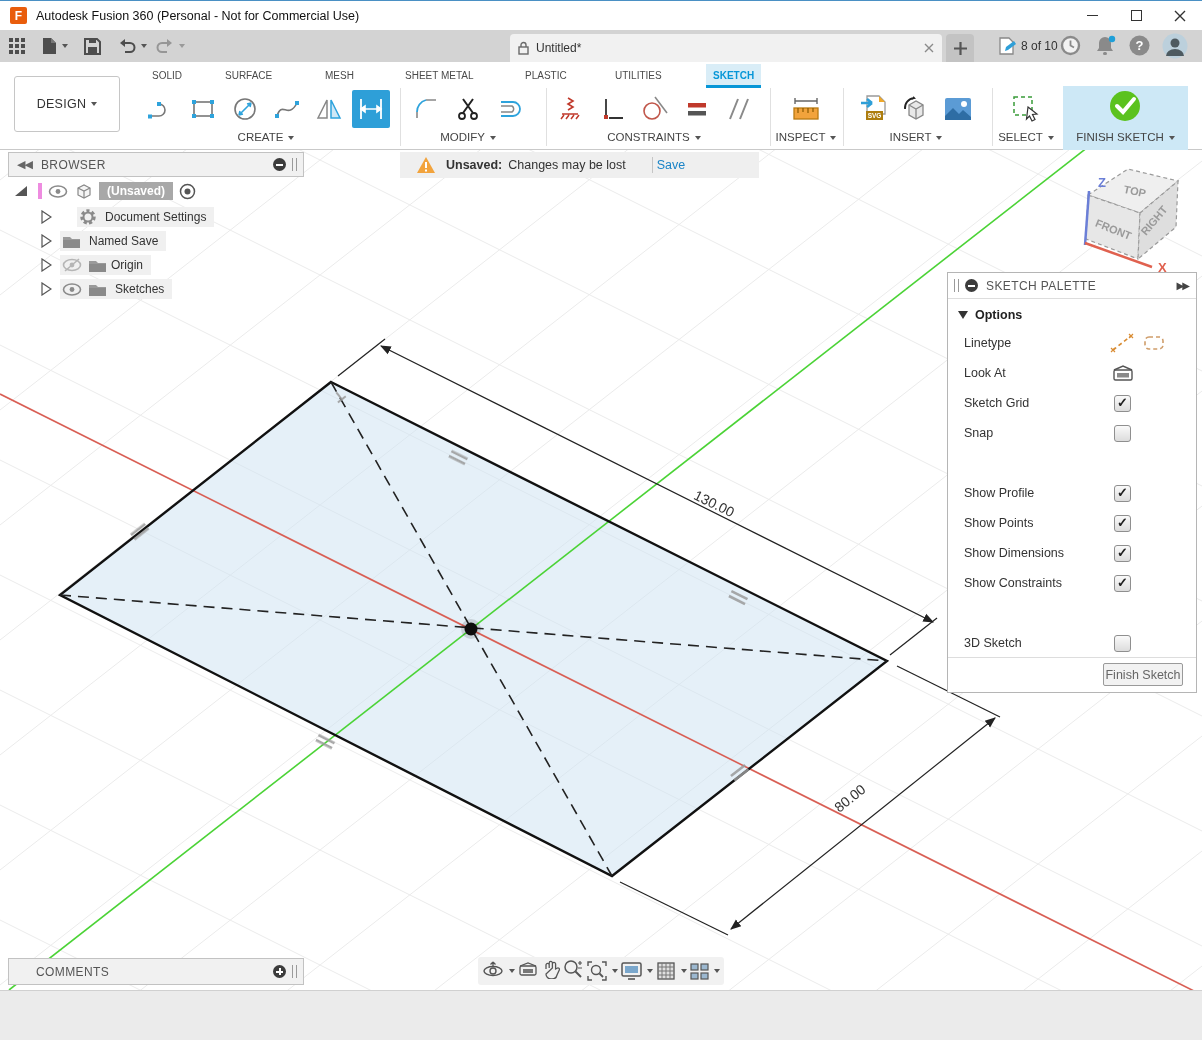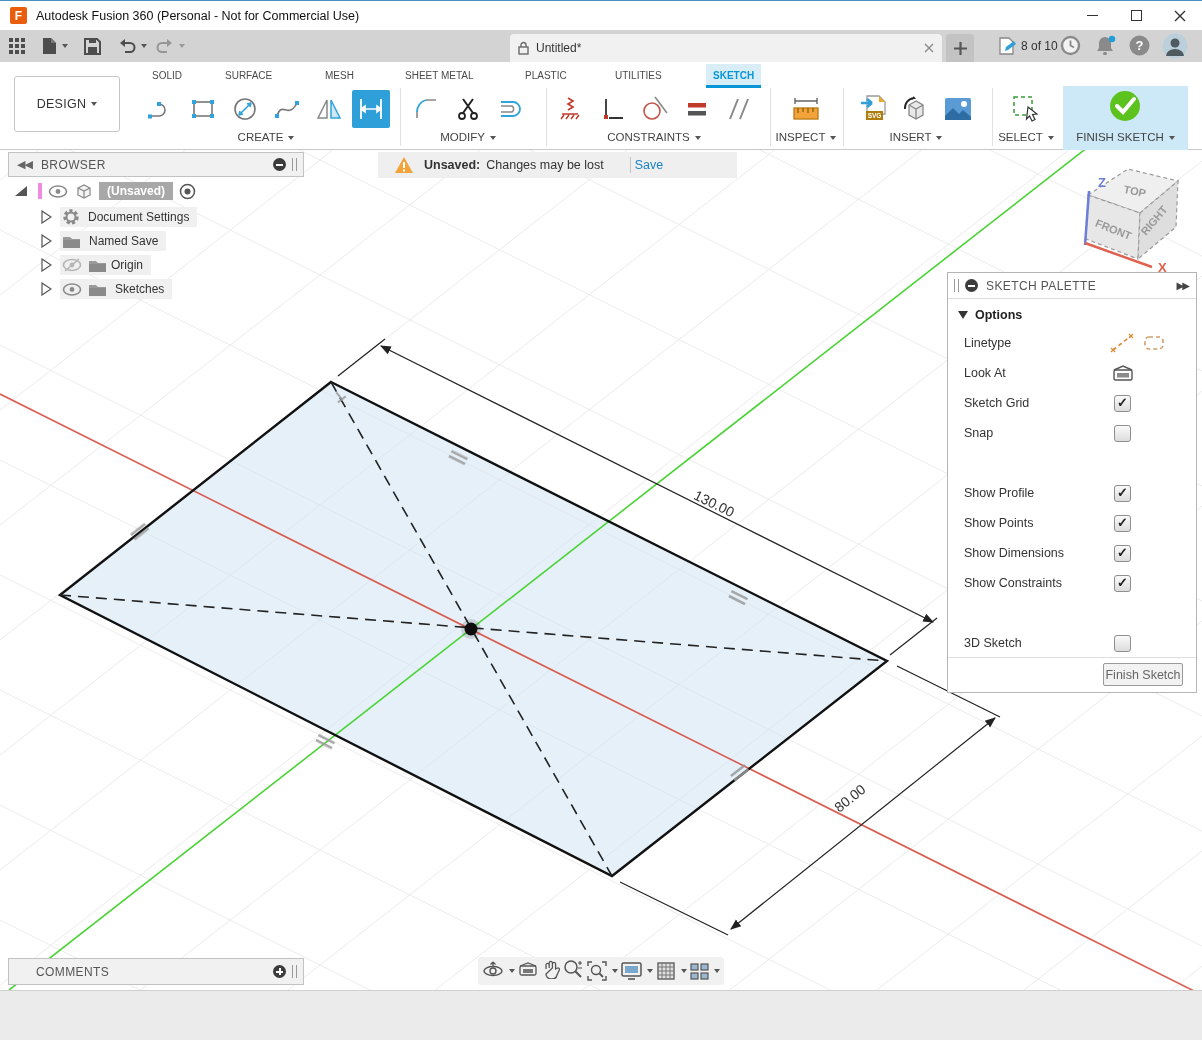--- a/index.html
+++ b/index.html
@@ -44,21 +44,21 @@
   .panel-header{background:#f1f1f1;border:1px solid #c2c2c2;display:flex;align-items:center;
     font-size:12px;color:#555;letter-spacing:.4px}
   .grip{width:5px;height:13px;border-left:1px solid #9a9a9a;border-right:1px solid #9a9a9a;margin:0 6px}
   .circle-btn{width:13px;height:13px;border-radius:50%;background:#3c3c3c;position:relative}
   .circle-btn::after{content:"";position:absolute;left:3px;top:5.5px;width:7px;height:2px;background:#fff}
   .circle-btn.plus::before{content:"";position:absolute;left:5.5px;top:3px;width:2px;height:7px;background:#fff}
   #browser-hd{left:8px;top:152px;width:296px;height:25px}
   #comments-hd{left:8px;top:958px;width:296px;height:27px}
   .tree-row{position:absolute;display:flex;align-items:center;font-size:12px;color:#333}
   .tree-pill{background:#f0f0f0;display:flex;align-items:center;height:20px;padding:0 8px 0 2px}
-  #warning-bar{left:378px;top:152px;width:359px;height:26px;background:#efefef;display:flex;
+  #warning-bar{left:400px;top:152px;width:359px;height:26px;background:#efefef;display:flex;
     align-items:center;font-size:12.5px;color:#333}
   
   #palette{left:947px;top:272px;width:250px;height:421px;background:#fff;border:1px solid #b5b5b5}
   #palette-hd{height:26px;border-bottom:1px solid #ddd;display:flex;align-items:center;
     font-size:12px;color:#555;letter-spacing:.4px}
   #palette-opts{position:absolute;left:0;top:30px;width:100%;height:24px;display:flex;align-items:center;
     font-size:12.5px;font-weight:bold;color:#222;padding-left:10px}
   .sp-row{position:absolute;left:0;width:100%;height:30px;display:flex;align-items:center;
     font-size:12.5px;color:#333}
   .sp-label{padding-left:16px;flex:0 0 148px}
@@ -494,21 +494,21 @@
   <svg width="17" height="17" style="margin-left:6px">
       <circle cx="8.5" cy="8.5" r="7" fill="#fff" stroke="#555" stroke-width="1.5"></circle>
       <circle cx="8.5" cy="8.5" r="3" fill="#555"></circle>
     </svg>
 </div>
 
 <div class="tree-row" style="left:40px;top:207px">
   <svg width="12" height="14">
       <path d="M2 1 L11 7 L2 13 Z" fill="#fff" stroke="#555" stroke-width="1.2"></path>
     </svg>
-  <div class="tree-pill" style="margin-left:8px">
+  <div class="tree-pill" style="margin-left:25px">
     <svg width="18" height="18">
         <circle cx="9" cy="9" r="6" fill="none" stroke="#8a8a8a" stroke-width="3.4" stroke-dasharray="3 2.2"></circle>
         <circle cx="9" cy="9" r="4.5" fill="none" stroke="#8a8a8a" stroke-width="2"></circle>
       </svg>
     <span style="margin-left:8px">Document Settings</span>
   </div>
 </div>
 
 <div class="tree-row" style="left:40px;top:231px">
   <svg width="12" height="14">

